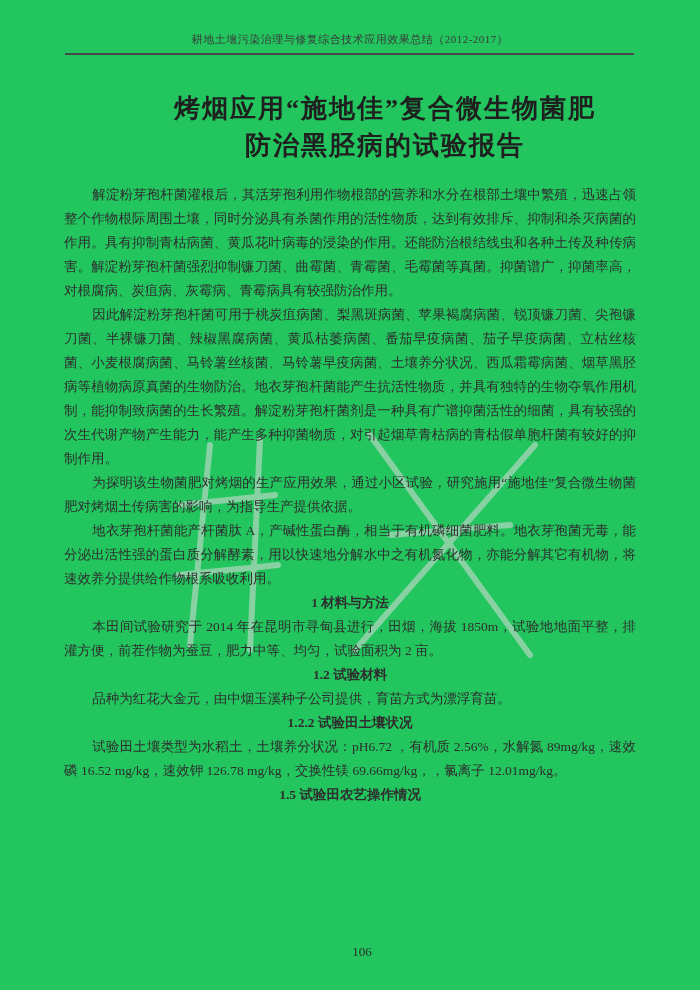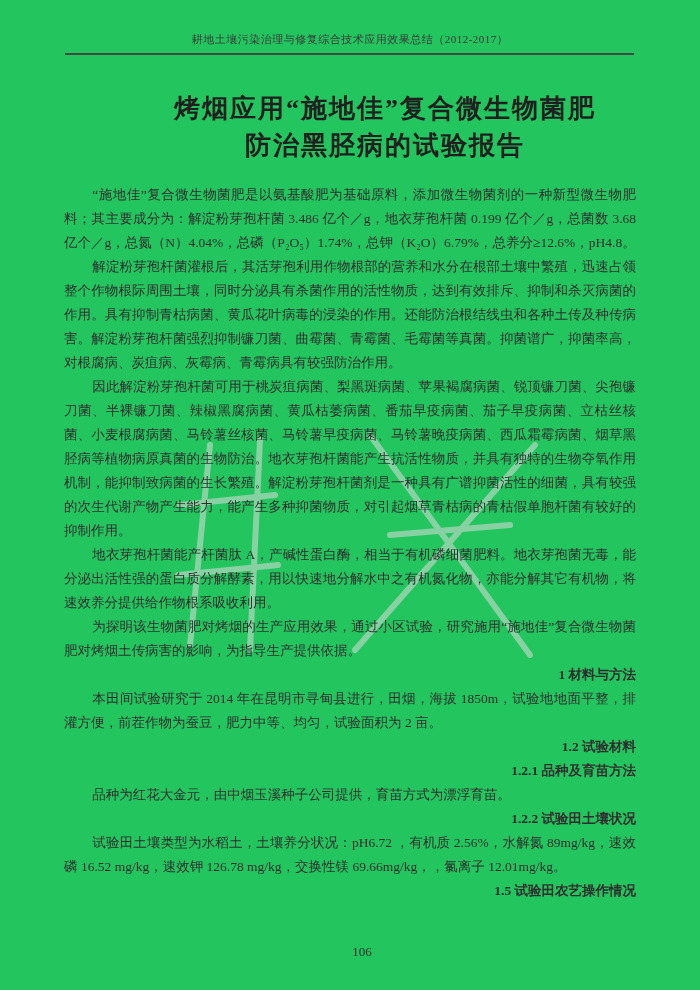--- a/index.html
+++ b/index.html
@@ -26,21 +26,21 @@
     text-align:center;font-weight:bold;
     font-size:26px;line-height:37px;
     color:#1f1f1f;letter-spacing:2px;padding-left:20px;
   }
   .docbody{
     position:absolute;top:183px;left:64px;width:572px;
     font-size:13.5px;line-height:24px;
     text-align:justify;text-justify:inter-ideograph;
   }
   .para{margin:0;text-indent:2.1em;}
-  .heading{margin:0;font-weight:bold;text-align:right;text-indent:0;}
+  .heading{margin:0;font-weight:bold;text-align:center;text-indent:0;}
   .pagenum{
     position:absolute;bottom:30px;left:0;width:100%;
     text-align:center;font-size:13px;color:#2e2e2e;margin-left:12px;
   }
   .watermark{
     position:absolute;left:140px;top:415px;
     opacity:0.55;pointer-events:none;
   }
 </style>
 </head>
@@ -63,29 +63,27 @@
       <path d="M120 25 L110 235"></path>
       <path d="M40 90 L135 80"></path>
       <path d="M38 160 L138 150"></path>
       <path d="M230 20 L390 240"></path>
       <path d="M395 30 L215 235"></path>
       <path d="M250 120 L370 110"></path>
     </g>
   </svg>
 
   <div class="docbody">
-      <p class="para">“施地佳”复合微生物菌肥是以氨基酸肥为基础原料，添加微生物菌剂的一种新型微生物肥料；其主要成分为：解淀粉芽孢杆菌 3.486 亿个／g，地衣芽孢杆菌 0.199 亿个／g，总菌数 3.68 亿个／g，总氮（N）4.04%，总磷（P₂O₅）1.74%，总钾（K₂O）6.79%，总养分≥12.6%，pH4.8。</p>
       <p class="para">解淀粉芽孢杆菌灌根后，其活芽孢利用作物根部的营养和水分在根部土壤中繁殖，迅速占领整个作物根际周围土壤，同时分泌具有杀菌作用的活性物质，达到有效排斥、抑制和杀灭病菌的作用。具有抑制青枯病菌、黄瓜花叶病毒的浸染的作用。还能防治根结线虫和各种土传及种传病害。解淀粉芽孢杆菌强烈抑制镰刀菌、曲霉菌、青霉菌、毛霉菌等真菌。抑菌谱广，抑菌率高，对根腐病、炭疽病、灰霉病、青霉病具有较强防治作用。</p>
-      <p class="para">因此解淀粉芽孢杆菌可用于桃炭疽病菌、梨黑斑病菌、苹果褐腐病菌、锐顶镰刀菌、尖孢镰刀菌、半裸镰刀菌、辣椒黑腐病菌、黄瓜枯萎病菌、番茄早疫病菌、茄子早疫病菌、立枯丝核菌、小麦根腐病菌、马铃薯丝核菌、马铃薯早疫病菌、马铃薯晚疫病菌、西瓜霜霉病菌、烟草黑胫病等植物病原真菌的生物防治。地衣芽孢杆菌能产生抗活性物质，并具有独特的生物夺氧作用机制，能抑制致病菌的生长繁殖。解淀粉芽孢杆菌剂是一种具有广谱抑菌活性的细菌，具有较强的次生代谢产物产生能力，能产生多种抑菌物质，对引起烟草青枯病的青枯假单胞杆菌有较好的抑制作用。</p>
+      <p class="para">因此解淀粉芽孢杆菌可用于桃炭疽病菌、梨黑斑病菌、苹果褐腐病菌、锐顶镰刀菌、尖孢镰刀菌、半裸镰刀菌、辣椒黑腐病菌、黄瓜枯萎病菌、番茄早疫病菌、茄子早疫病菌、立枯丝核菌、小麦根腐病菌、马铃薯丝核菌、马铃薯早疫病菌、土壤养分状况、西瓜霜霉病菌、烟草黑胫病等植物病原真菌的生物防治。地衣芽孢杆菌能产生抗活性物质，并具有独特的生物夺氧作用机制，能抑制致病菌的生长繁殖。解淀粉芽孢杆菌剂是一种具有广谱抑菌活性的细菌，具有较强的次生代谢产物产生能力，能产生多种抑菌物质，对引起烟草青枯病的青枯假单胞杆菌有较好的抑制作用。</p>
+      <p class="para">为探明该生物菌肥对烤烟的生产应用效果，通过小区试验，研究施用“施地佳”复合微生物菌肥对烤烟土传病害的影响，为指导生产提供依据。</p>
       <p class="para">地衣芽孢杆菌能产杆菌肽 A，产碱性蛋白酶，相当于有机磷细菌肥料。地衣芽孢菌无毒，能分泌出活性强的蛋白质分解酵素，用以快速地分解水中之有机氮化物，亦能分解其它有机物，将速效养分提供给作物根系吸收利用。</p>
-      <p class="para">为探明该生物菌肥对烤烟的生产应用效果，通过小区试验，研究施用“施地佳”复合微生物菌肥对烤烟土传病害的影响，为指导生产提供依据。</p>
       <p class="heading">1 材料与方法</p>
       <p class="para">本田间试验研究于 2014 年在昆明市寻甸县进行，田烟，海拔 1850m，试验地地面平整，排灌方便，前茬作物为蚕豆，肥力中等、均匀，试验面积为 2 亩。</p>
       <p class="heading">1.2 试验材料</p>
-      <p class="heading">1.2.1 品种及育苗方法</p>
       <p class="para">品种为红花大金元，由中烟玉溪种子公司提供，育苗方式为漂浮育苗。</p>
       <p class="heading">1.2.2 试验田土壤状况</p>
       <p class="para">试验田土壤类型为水稻土，土壤养分状况：pH6.72 ，有机质 2.56%，水解氮 89mg/kg，速效磷 16.52 mg/kg，速效钾 126.78 mg/kg，交换性镁 69.66mg/kg，，氯离子 12.01mg/kg。</p>
       <p class="heading">1.5 试验田农艺操作情况</p>
     </div>
 
   <div class="pagenum">106</div>
 
 </div>
 

